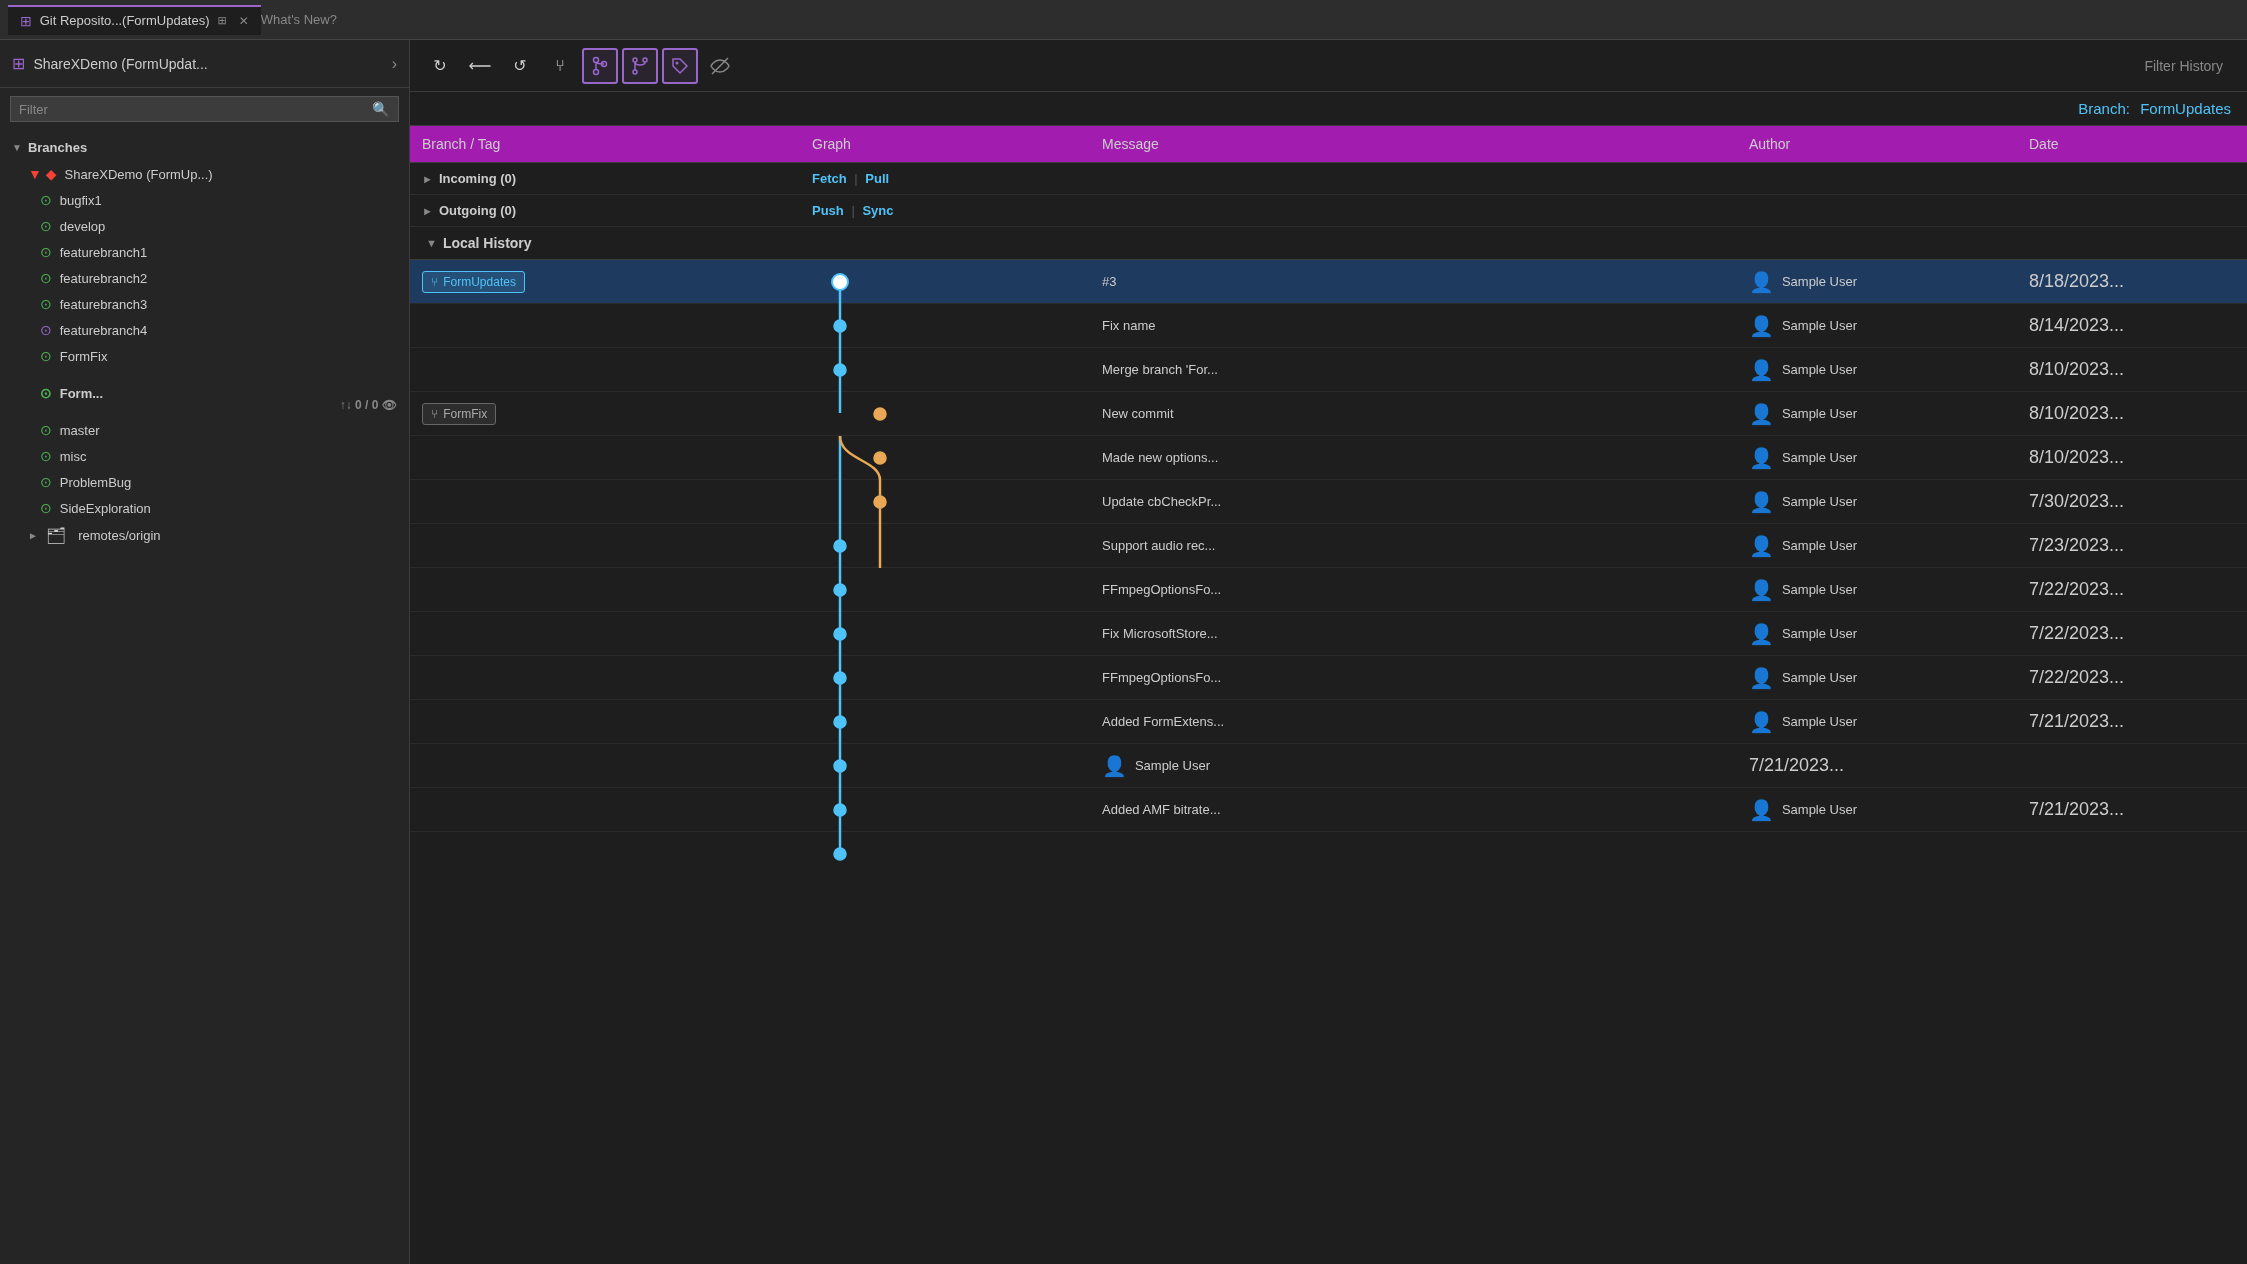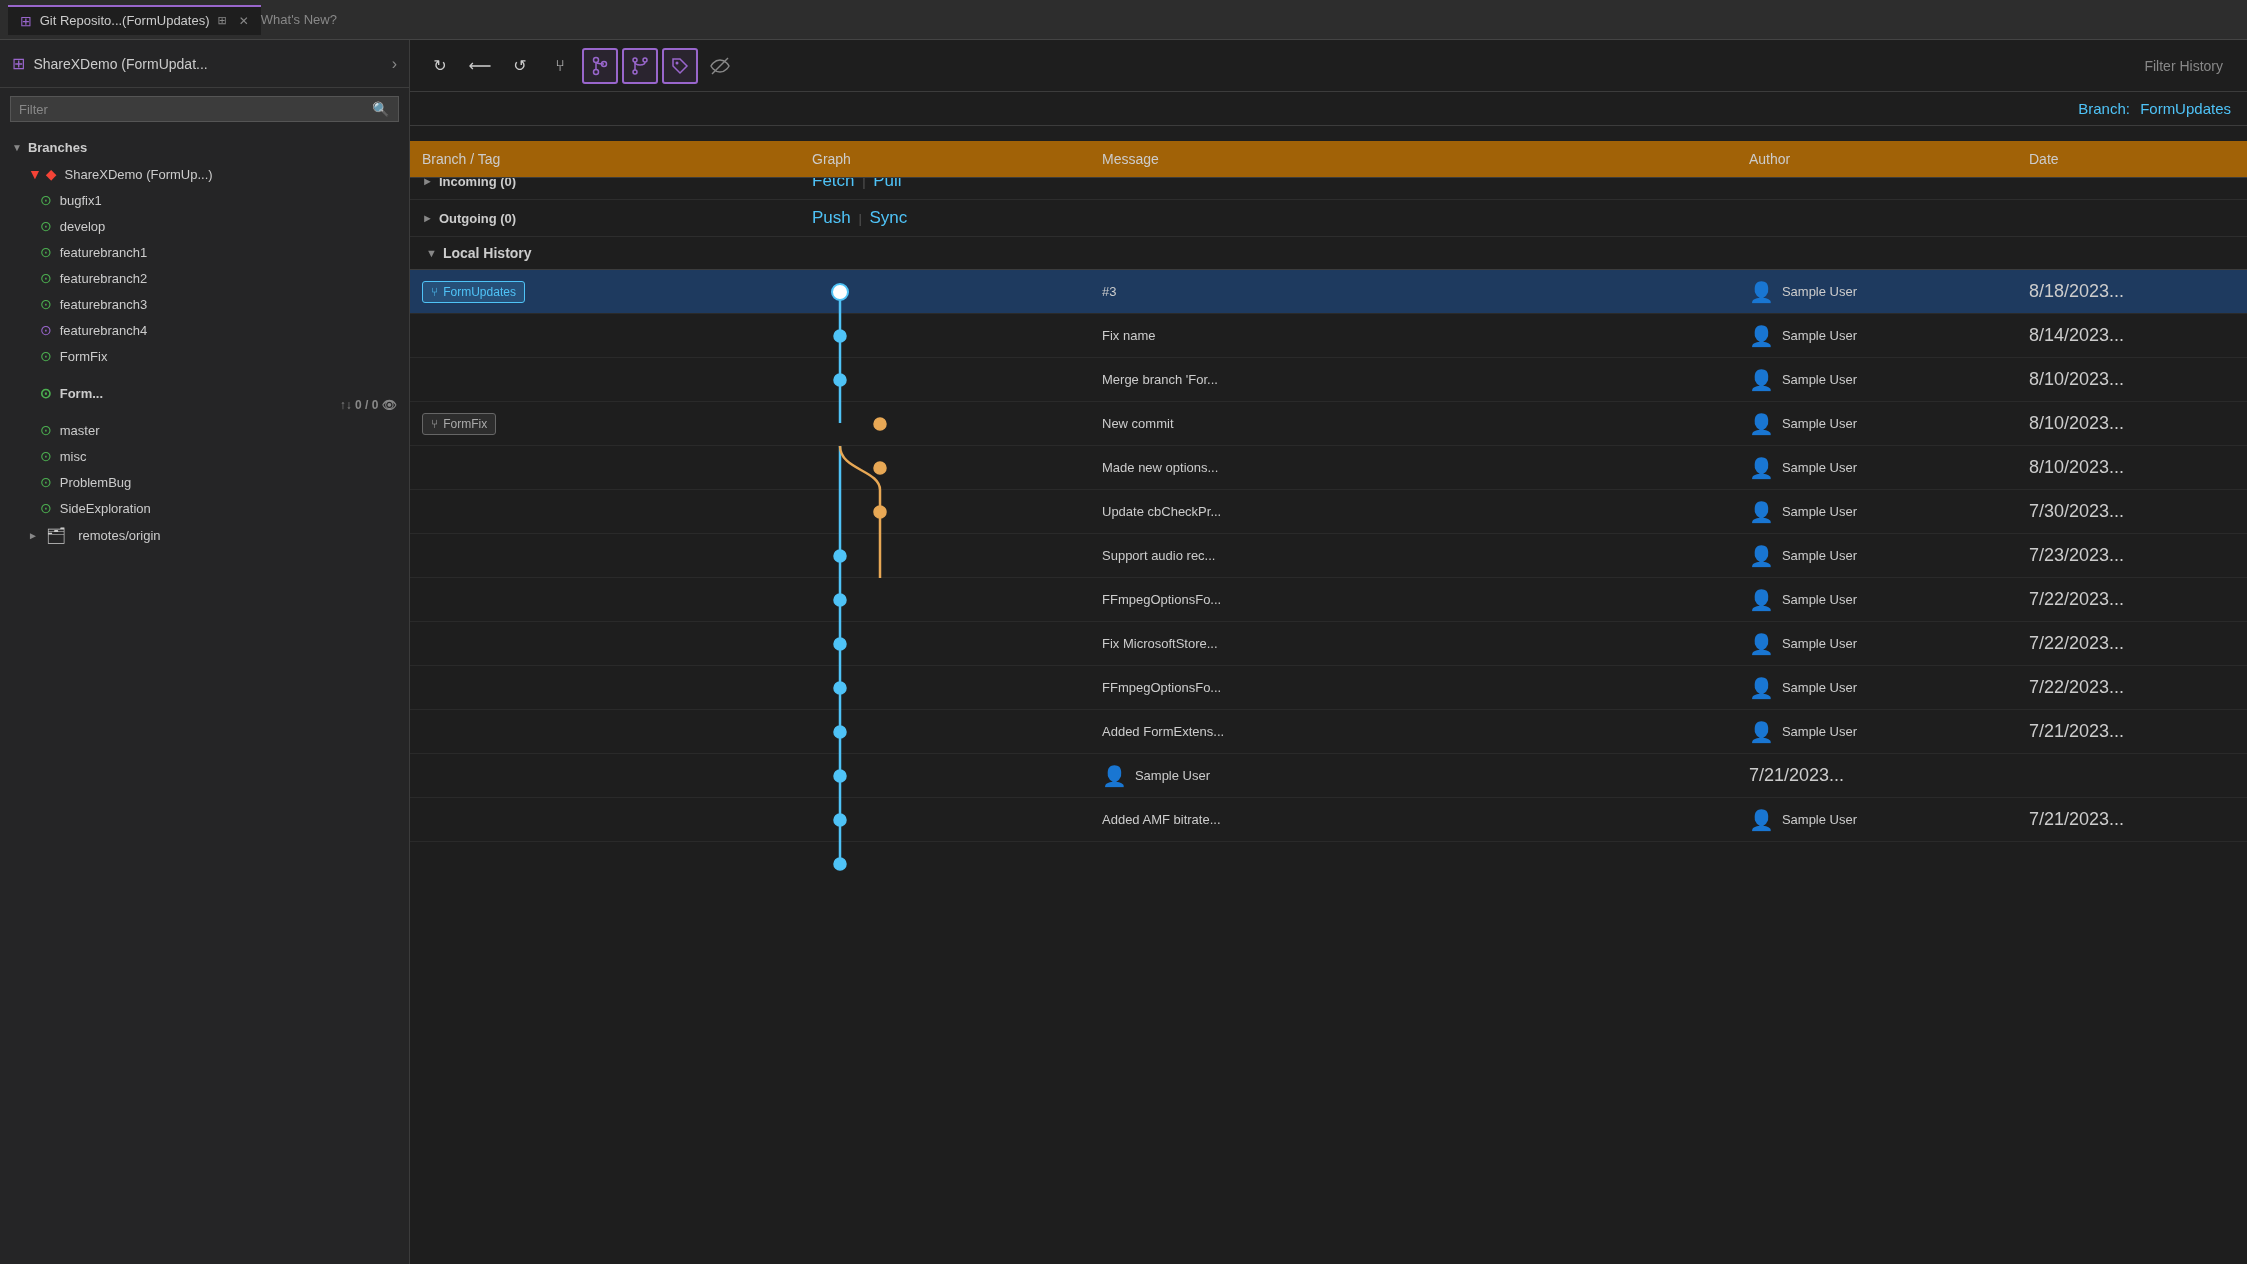--- a/index.html
+++ b/index.html
@@ -234,22 +234,22 @@
     .history-area::-webkit-scrollbar-thumb { background: #555; }
 
     .history-header {
       display: grid;
       grid-template-columns: 390px 290px 1fr 280px 230px;
       padding: 6px 0;
       border-bottom: 1px solid #3c3c3c;
       font-size: 13px;
       color: #cccccc;
       position: sticky;
-      top: 15px;
-      background: #a16207;
+      top: 0;
+      background: #a21caf;
       z-index: 10;
     }
     .history-header > div {
       padding: 4px 12px;
       font-size: 14px;
     }
 
     .incoming-row, .outgoing-row {
       display: grid;
       grid-template-columns: 390px 290px 1fr 280px 230px;
@@ -264,21 +264,22 @@
       font-weight: 600;
       color: #cccccc;
       display: flex;
       align-items: center;
       gap: 6px;
     }
     .incoming-label .chevron { color: #888; font-size: 11px; }
     .action-link {
       color: #4fc3f7;
       cursor: pointer;
-      font-size: 17px;
+      font-size: 13px;
+      font-weight: bold;
     }
     .action-sep { color: #555; margin: 0 4px; }
 
     .local-history-header {
       display: flex;
       align-items: center;
       gap: 6px;
       padding: 8px 16px;
       font-weight: 700;
       font-size: 14px;

